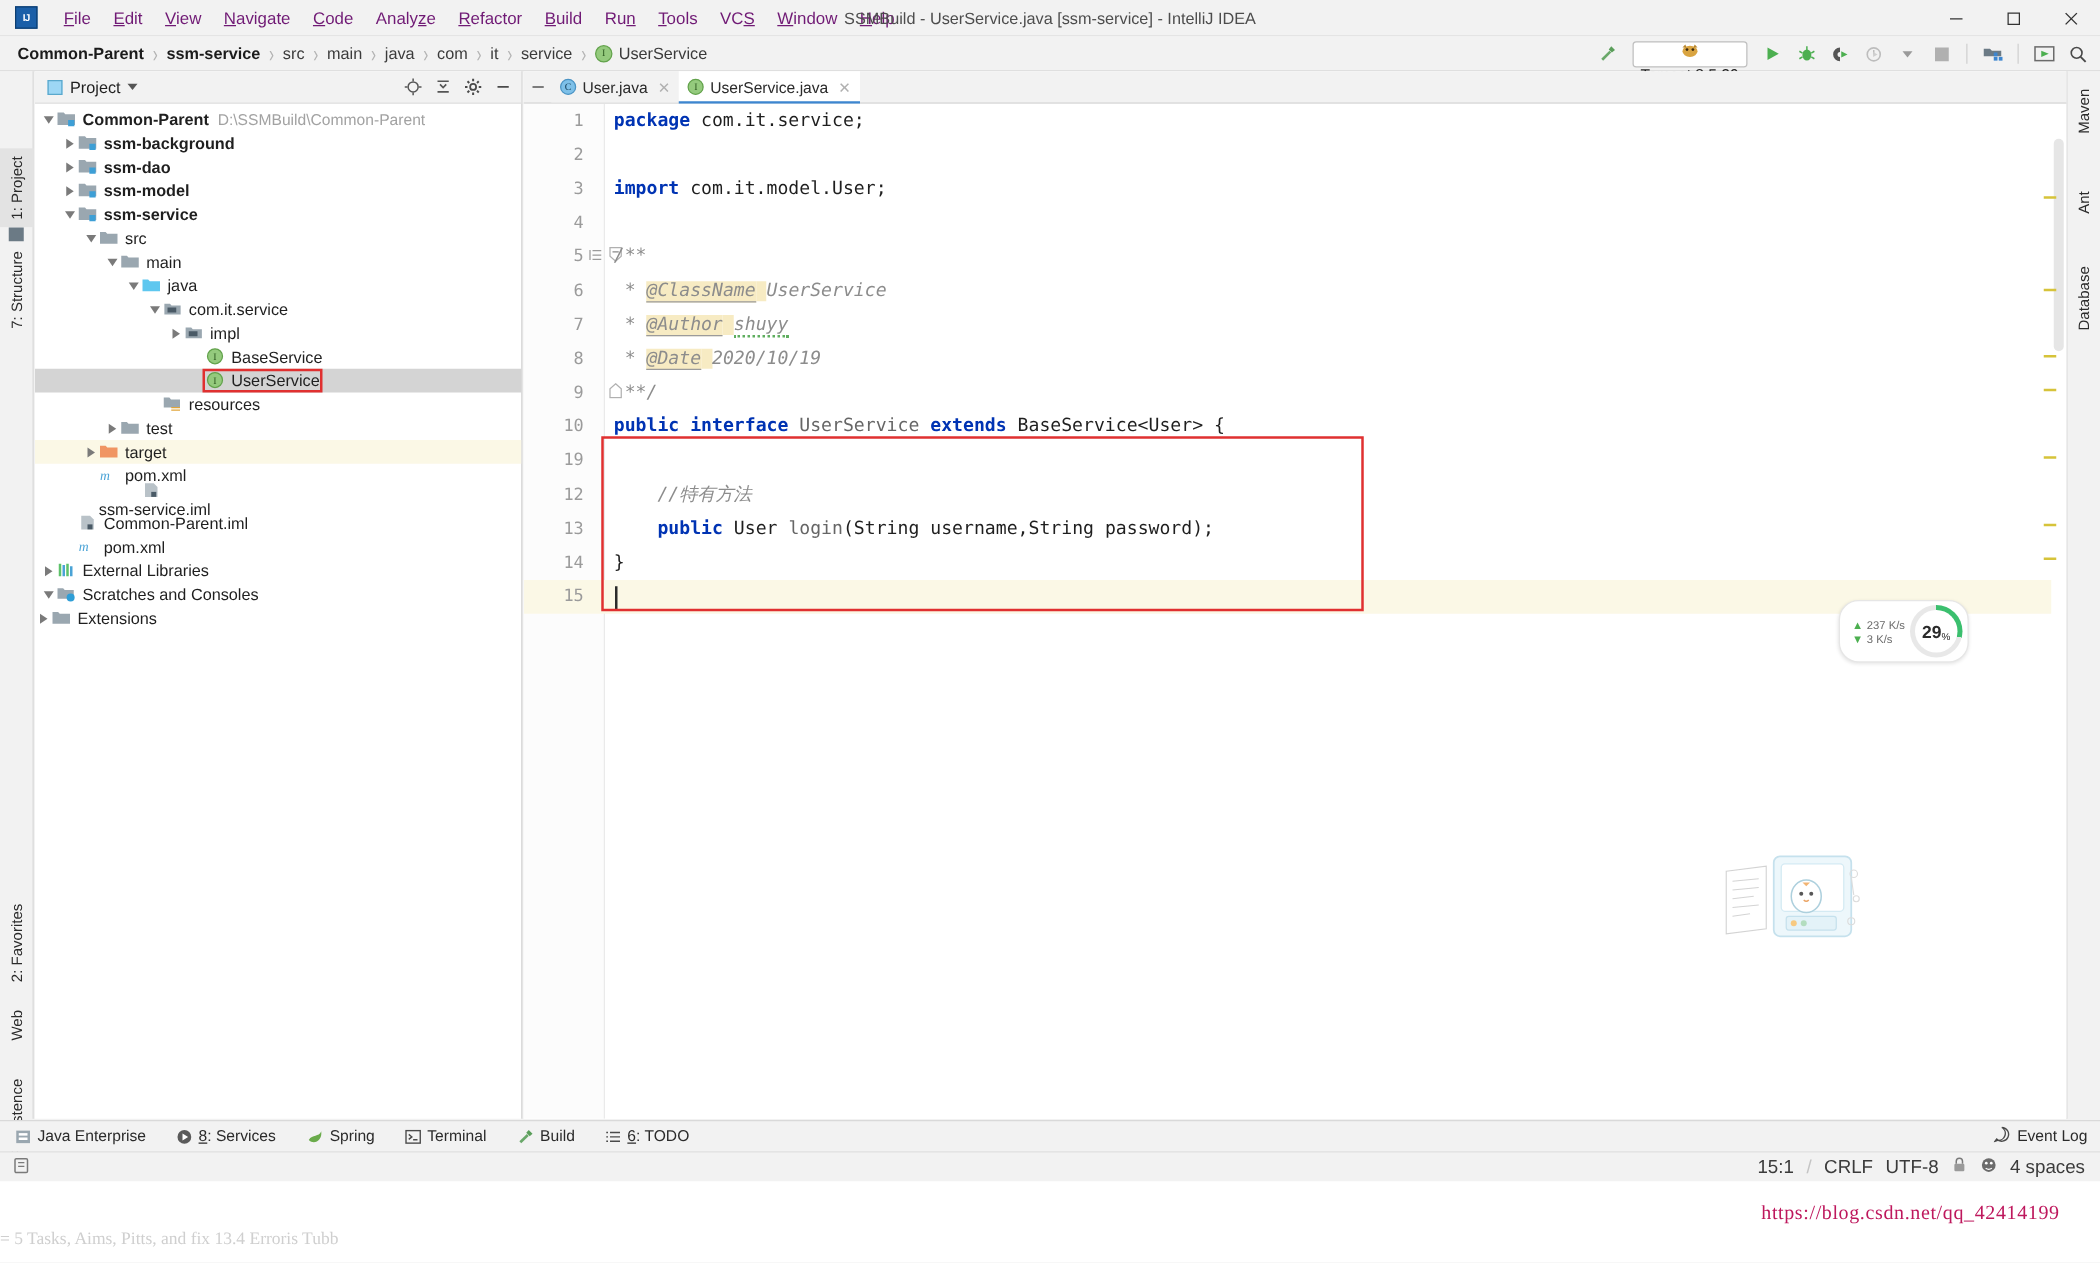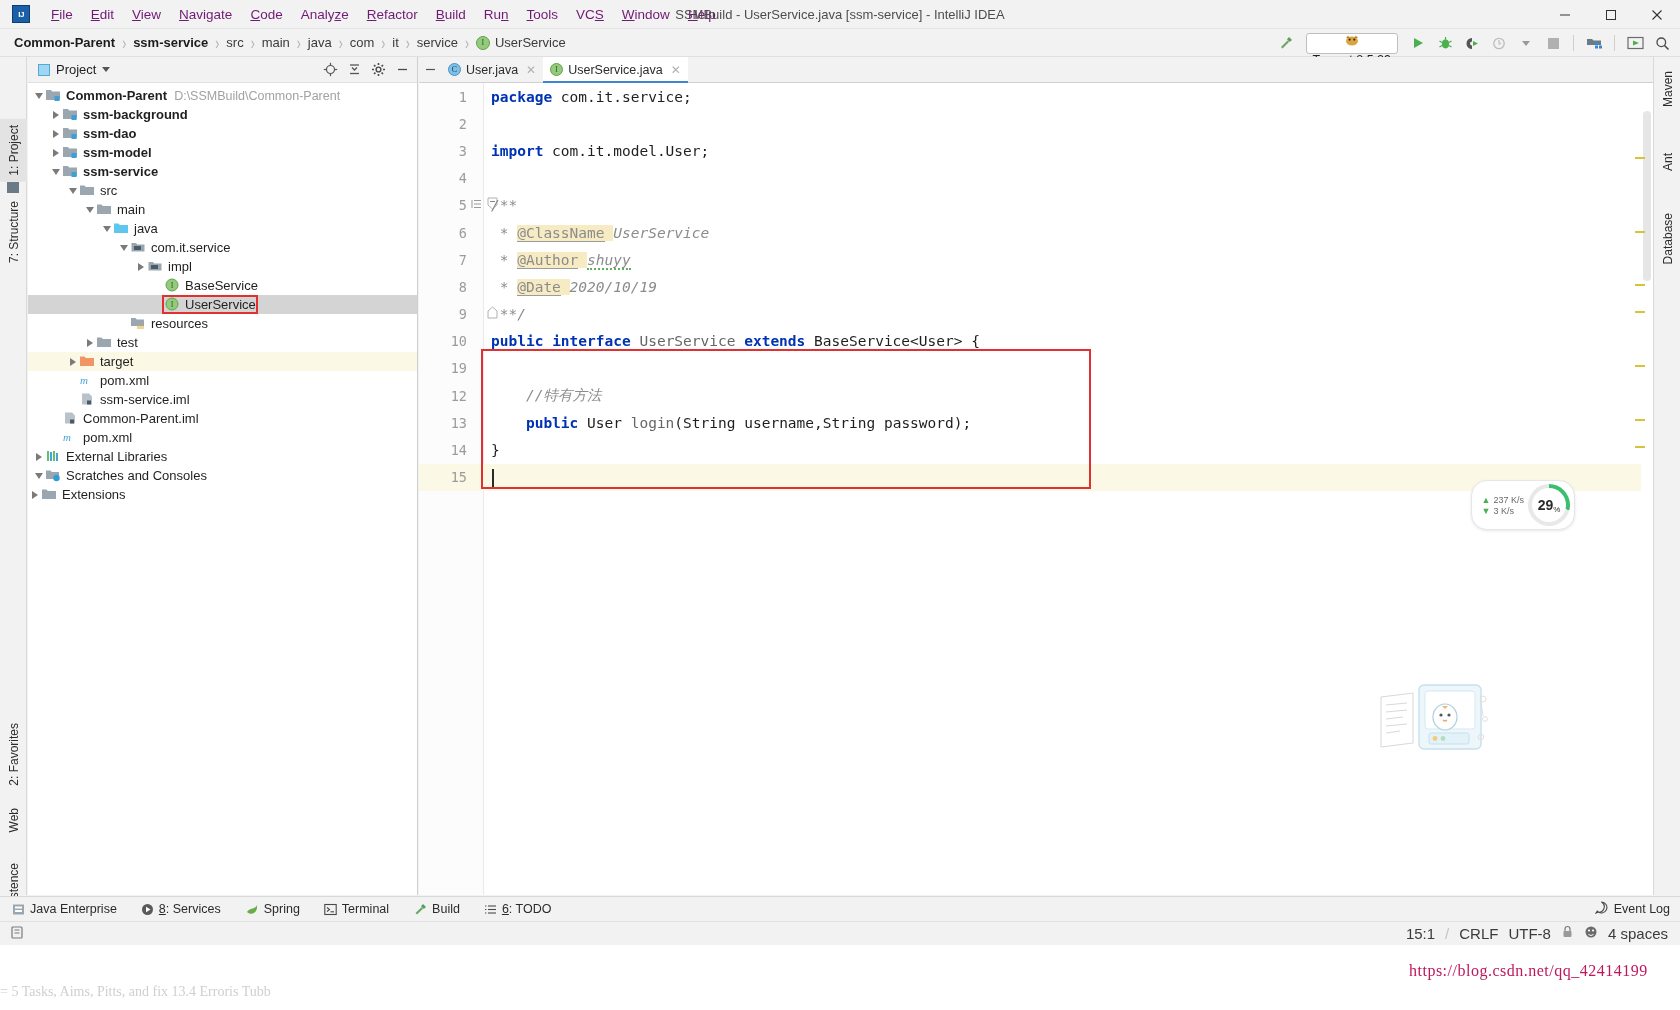--- a/index.html
+++ b/index.html
@@ -198,21 +198,21 @@
   .cline.hl { background: #fbf8e6; }
   .lnum {
     position: absolute; left: 0; width: 48px; text-align: right;
     color: #9b9b9b; font-family: "DejaVu Sans Mono", monospace; font-size: 13.5px;
   }
   .ctext { position: absolute; left: 72px; white-space: pre; text-align: center; }
   .kw { color: #0033b3; font-weight: bold; }
   .pl { color: #1f1f1f; }
   .ty { color: #666; }
   .cm { color: #8c8c8c; font-style: italic; }
-  .anno { background: #f7ebc3; color: #8c8c8c; 
+  .anno { background: #f7ebc3; color: #8c8c8c; font-style: italic;
           border-bottom: 1px solid #9b9b9b; }
   .annob { background: #f7ebc3; }
   .sq { border-bottom: 2px dotted #5fae5f; }
   .fold {
     position: absolute; left: 66px; color: #9a9a9a; font-size: 12px;
     width: 14px; text-align: center;
   }
   .guides { position: absolute; left: 52px; color: #a9a9a9; font-size: 11px; }
 
   .codebox {
@@ -695,21 +695,21 @@
           <span class="tarrow"></span>
           <span style="display: inline-flex; align-items: center;">
             <span class="ticon"><svg width="16" height="14" viewBox="0 0 16 14">
                 <text x="1" y="11" font-size="11" fill="#4aa3d6" font-family="serif" font-style="italic">m</text>
               </svg></span>
             <span class="tlabel">pom.xml</span>
           </span>
         </div>
         <div class="trow" style="padding-left: 38px;">
           <span class="tarrow"></span>
-          <span style="display: inline-flex; align-items: center;">
+          <span style="display: inline-flex; align-items: center; flex-direction: column;">
             <span class="ticon"><svg width="16" height="14" viewBox="0 0 16 14">
                 <path d="M3 1.5 L10 1.5 L13 4.5 L13 12.5 L3 12.5 Z" fill="#b9c2c8"></path>
                 <rect x="8" y="8.5" width="4" height="4" fill="#4a5a66"></rect>
               </svg></span>
             <span class="tlabel">ssm-service.iml</span>
           </span>
         </div>
         <div class="trow" style="padding-left: 21px;">
           <span class="tarrow"></span>
           <span style="display: inline-flex; align-items: center;">

